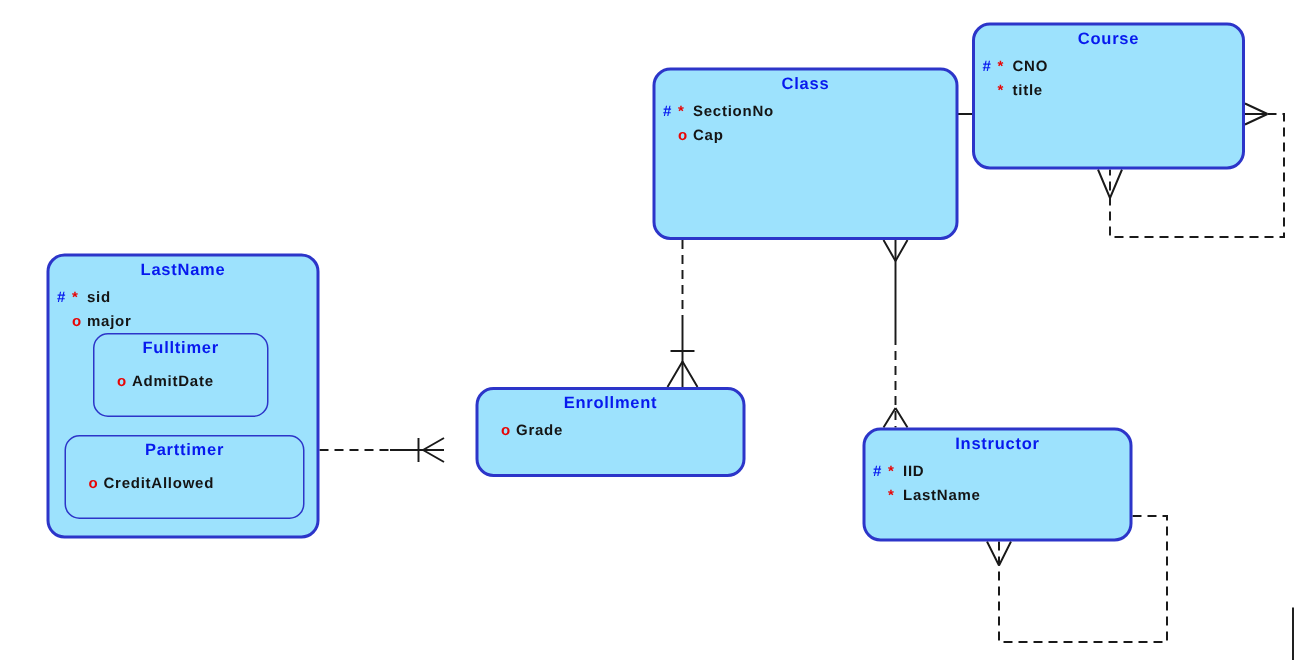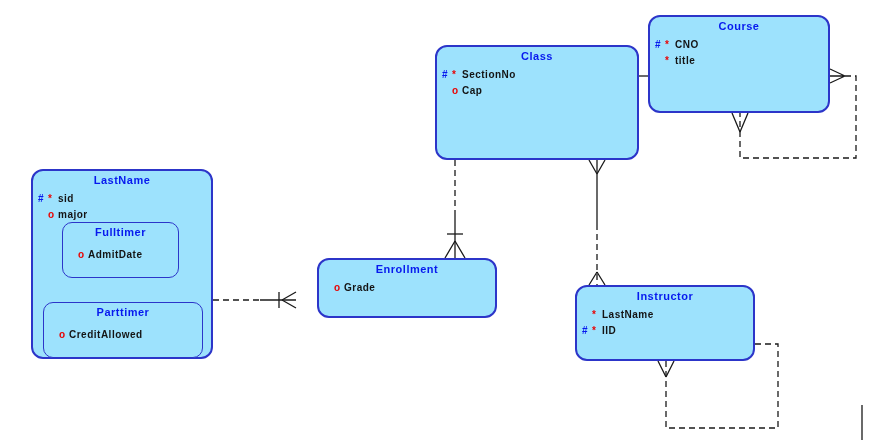--- a/index.html
+++ b/index.html
@@ -107,36 +107,36 @@
       <div class="attr-row"><span class="m1"></span><span class="m2">o</span><span class="aname">major</span></div>
     </div>
 
     <div class="entity sub" style="left:29px;top:51px;width:117px;height:56px;">
       <div class="etitle">Fulltimer</div>
       <div class="attr-block">
         <div class="attr-row"><span class="m1"></span><span class="m2">o</span><span class="aname">AdmitDate</span></div>
       </div>
     </div>
 
-    <div class="entity sub" style="left:10px;top:119px;width:160px;height:56px;margin-top:12px;">
+    <div class="entity sub" style="left:10px;top:119px;width:160px;height:56px;">
       <div class="etitle">Parttimer</div>
       <div class="attr-block">
         <div class="attr-row"><span class="m1"></span><span class="m2">o</span><span class="aname">CreditAllowed</span></div>
       </div>
     </div>
   </div>
 
   <div class="entity" style="left:296px;top:258px;width:180px;height:60px;margin-left:21px;">
     <div class="etitle">Enrollment</div>
     <div class="attr-block">
       <div class="attr-row"><span class="m1"></span><span class="m2">o</span><span class="aname">Grade</span></div>
     </div>
   </div>
 
   <div class="entity" style="left:575px;top:285px;width:180px;height:76px;">
     <div class="etitle">Instructor</div>
     <div class="attr-block">
+      <div class="attr-row"><span class="m1">#</span><span class="m2">*</span><span class="aname">IID</span></div>
       <div class="attr-row"><span class="m1"></span><span class="m2">*</span><span class="aname">LastName</span></div>
-      <div class="attr-row"><span class="m1">#</span><span class="m2">*</span><span class="aname">IID</span></div>
     </div>
   </div>
 
 </div>
 
 </body></html>

